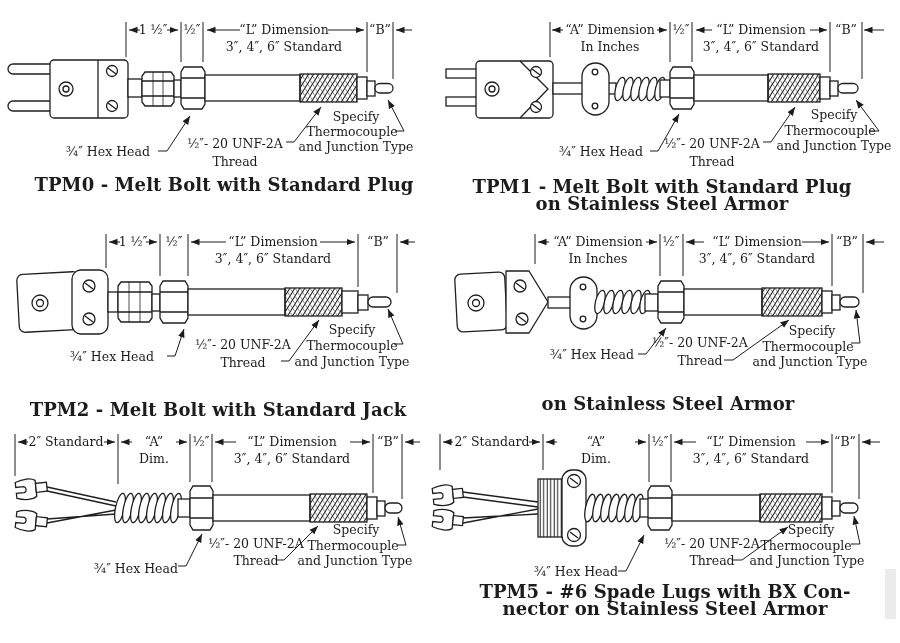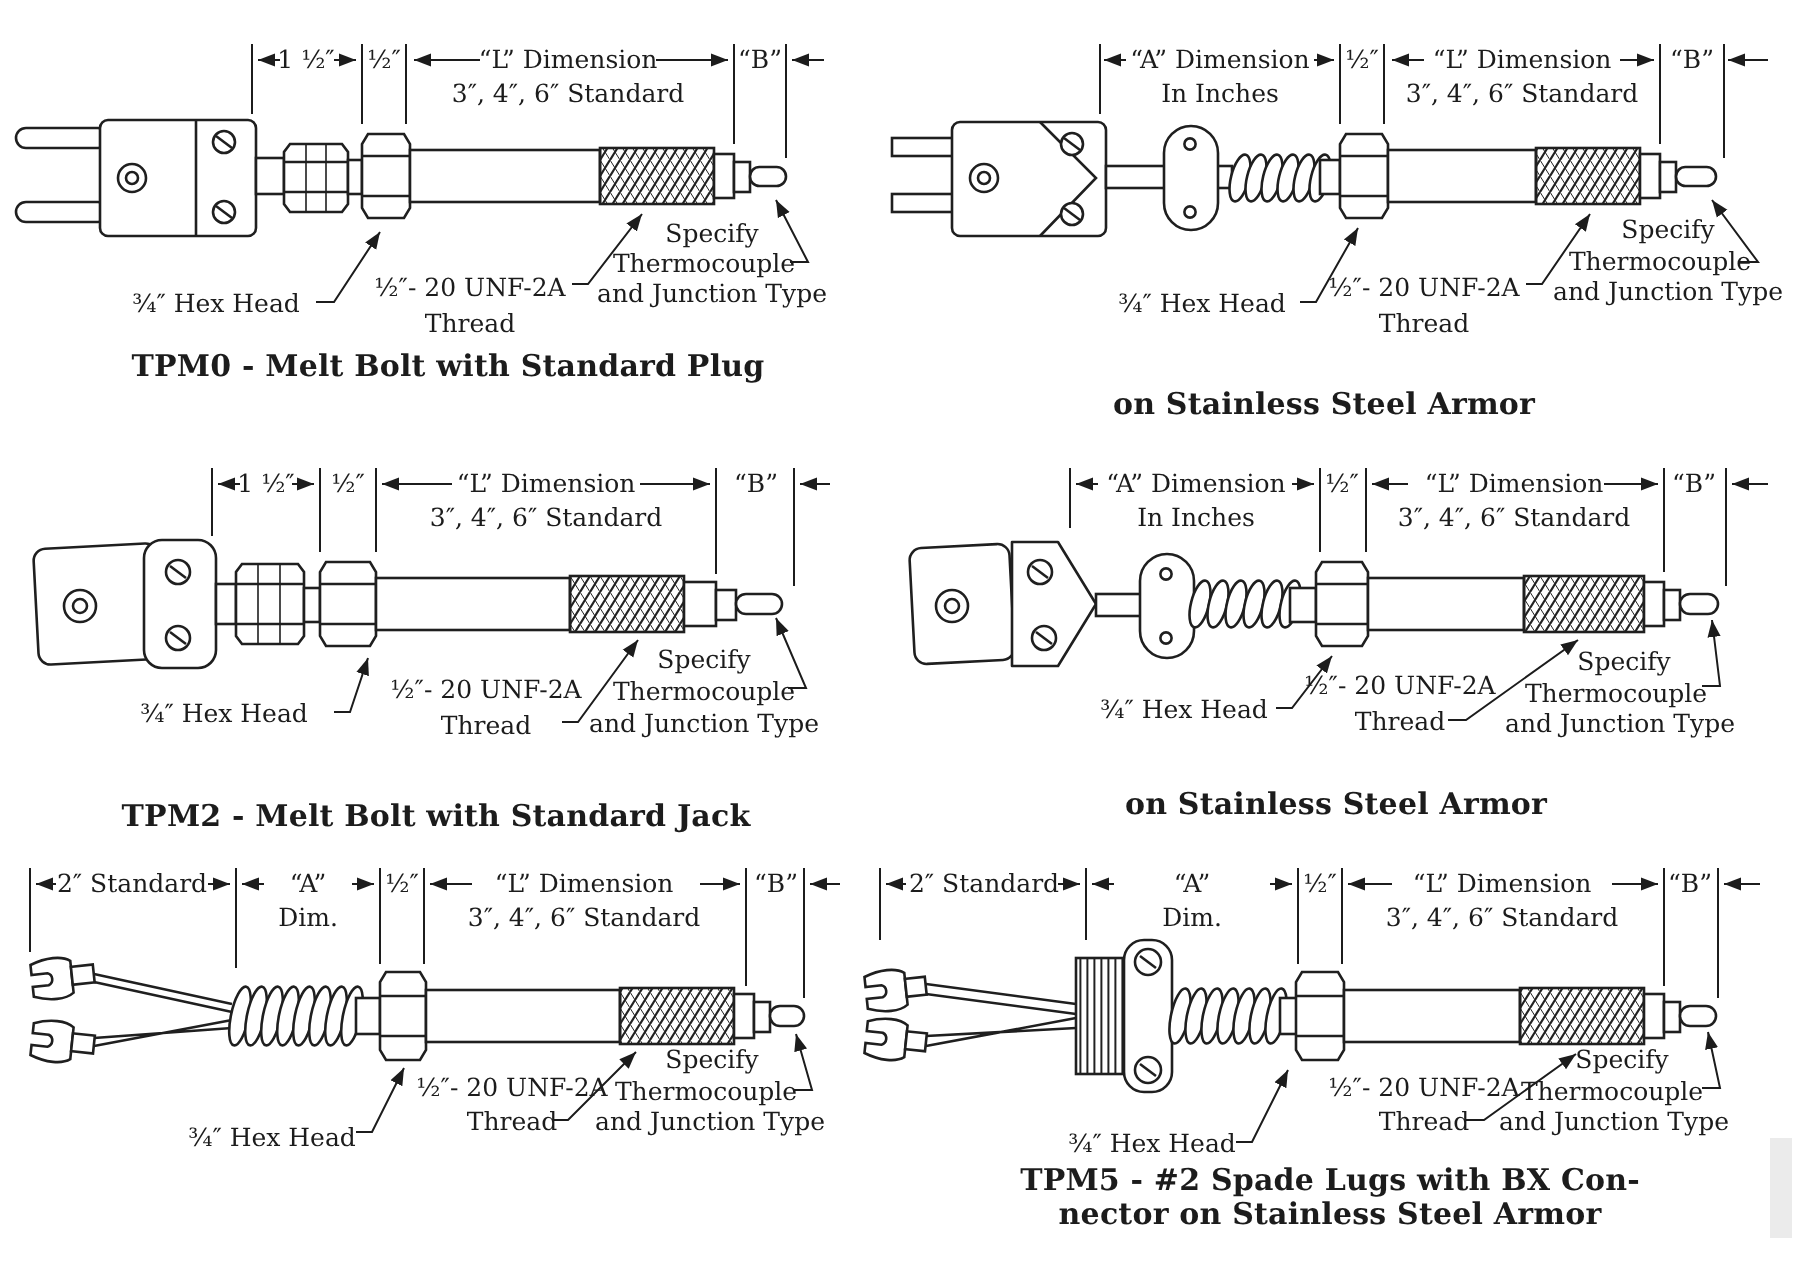--- a/index.html
+++ b/index.html
@@ -1,21 +1,21 @@
 <!DOCTYPE html>
 <html><head>
 <meta charset="utf-8">
 <style>
   html,body{margin:0;padding:0;background:#ffffff;}
   .stage{position:relative;width:900px;height:643px;background:#ffffff;overflow:hidden;
          font-family:"DejaVu Serif", "Liberation Serif", serif;color:#1c1c1c;}
   .art{position:absolute;left:0;top:0;}
   .lbl{position:absolute;transform:translateX(-50%);white-space:nowrap;text-align:center;
        font-size:12.5px;line-height:1.15;color:#1c1c1c;}
-  .cap{font-weight:bold;font-size:15px;letter-spacing:.1px;text-align:center;}
+  .cap{font-weight:bold;font-size:18px;letter-spacing:.1px;text-align:center;}
 </style>
 </head>
 <body>
 
 <div class="stage">
 
 <svg class="art" width="900" height="643" viewBox="0 0 900 643">
   <defs>
     <marker id="ah" markerUnits="userSpaceOnUse" markerWidth="10" markerHeight="8" refX="8.5" refY="4" orient="auto">
       <path d="M0,0.7 L8.5,4 L0,7.3 Z" fill="#1c1c1c" stroke="none"></path>
@@ -325,20 +325,21 @@
 <div class="lbl" style="left:681px;top:23px">½″</div>
 <div class="lbl" style="left:761px;top:23px">“L” Dimension</div>
 <div class="lbl" style="left:761px;top:40px">3″, 4″, 6″ Standard</div>
 <div class="lbl" style="left:846px;top:23px">“B”</div>
 <div class="lbl" style="left:601px;top:145px">¾″ Hex Head</div>
 <div class="lbl" style="left:712px;top:137px">½″- 20 UNF-2A</div>
 <div class="lbl" style="left:712px;top:155px">Thread</div>
 <div class="lbl" style="left:834px;top:108px">Specify</div>
 <div class="lbl" style="left:830px;top:124px">Thermocouple</div>
 <div class="lbl" style="left:834px;top:139px">and Junction Type</div>
+<div class="lbl cap" style="left:662px;top:177px">TPM1 - Melt Bolt with Standard Plug</div>
 <div class="lbl cap" style="left:662px;top:194px">on Stainless Steel Armor</div>
 
 <div class="lbl" style="left:133px;top:235px">1 ½″</div>
 <div class="lbl" style="left:174px;top:235px">½″</div>
 <div class="lbl" style="left:273px;top:235px">“L” Dimension</div>
 <div class="lbl" style="left:273px;top:252px">3″, 4″, 6″ Standard</div>
 <div class="lbl" style="left:378px;top:235px">“B”</div>
 <div class="lbl" style="left:112px;top:350px">¾″ Hex Head</div>
 <div class="lbl" style="left:243px;top:338px">½″- 20 UNF-2A</div>
 <div class="lbl" style="left:243px;top:356px">Thread</div>
@@ -381,16 +382,16 @@
 <div class="lbl" style="left:660px;top:435px">½″</div>
 <div class="lbl" style="left:751px;top:435px">“L” Dimension</div>
 <div class="lbl" style="left:751px;top:452px">3″, 4″, 6″ Standard</div>
 <div class="lbl" style="left:845px;top:435px">“B”</div>
 <div class="lbl" style="left:576px;top:565px">¾″ Hex Head</div>
 <div class="lbl" style="left:712px;top:537px">½″- 20 UNF-2A</div>
 <div class="lbl" style="left:712px;top:554px">Thread</div>
 <div class="lbl" style="left:811px;top:523px">Specify</div>
 <div class="lbl" style="left:806px;top:539px">Thermocouple</div>
 <div class="lbl" style="left:807px;top:554px">and Junction Type</div>
-<div class="lbl cap" style="left:665px;top:582px">TPM5 - #2 Spade Lugs with BX Con-</div>
+<div class="lbl cap" style="left:665px;top:582px">TPM5 - #6 Spade Lugs with BX Con-</div>
 <div class="lbl cap" style="left:665px;top:599px">nector on Stainless Steel Armor</div>
 
 </div>
 
 </body></html>

